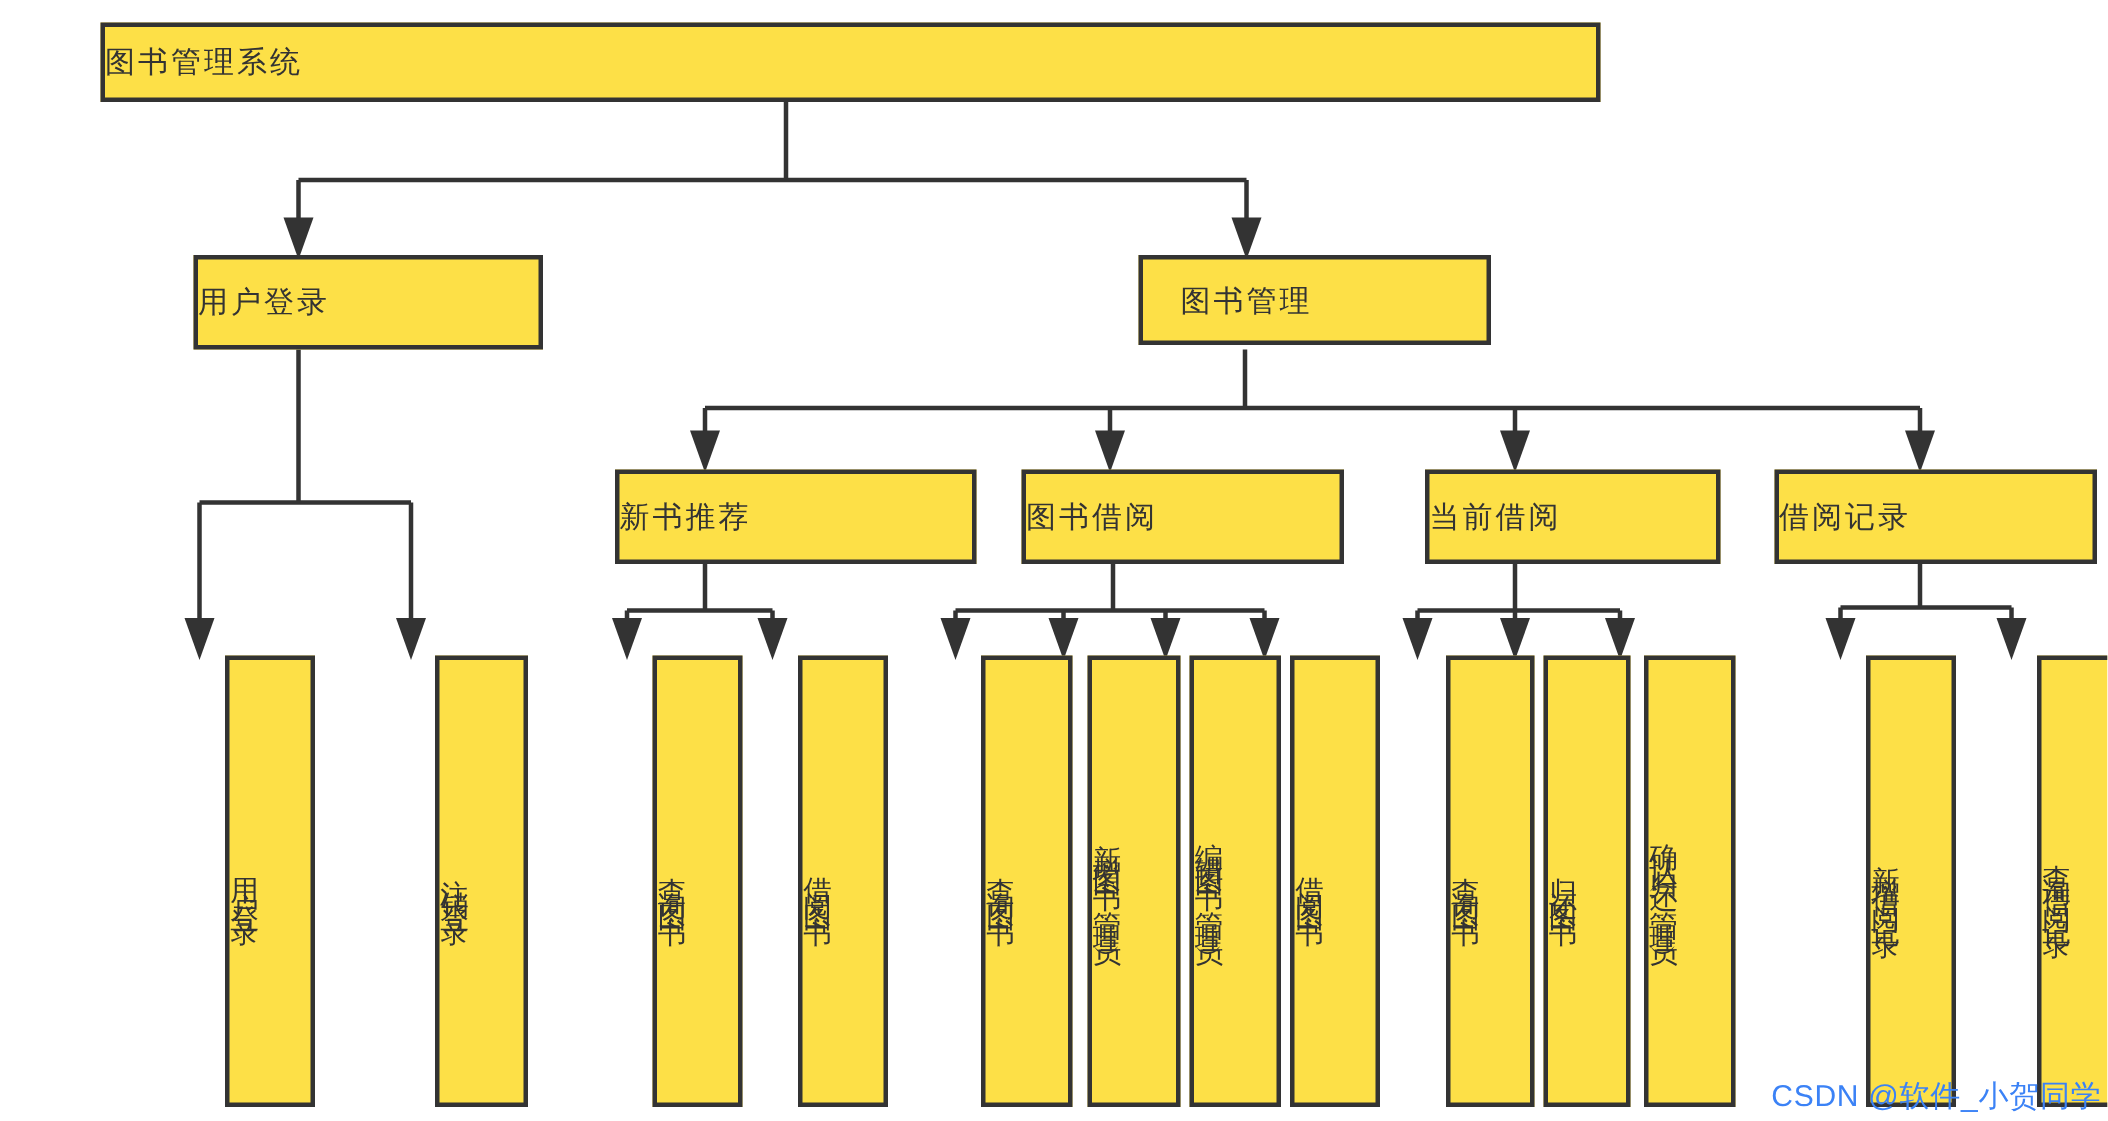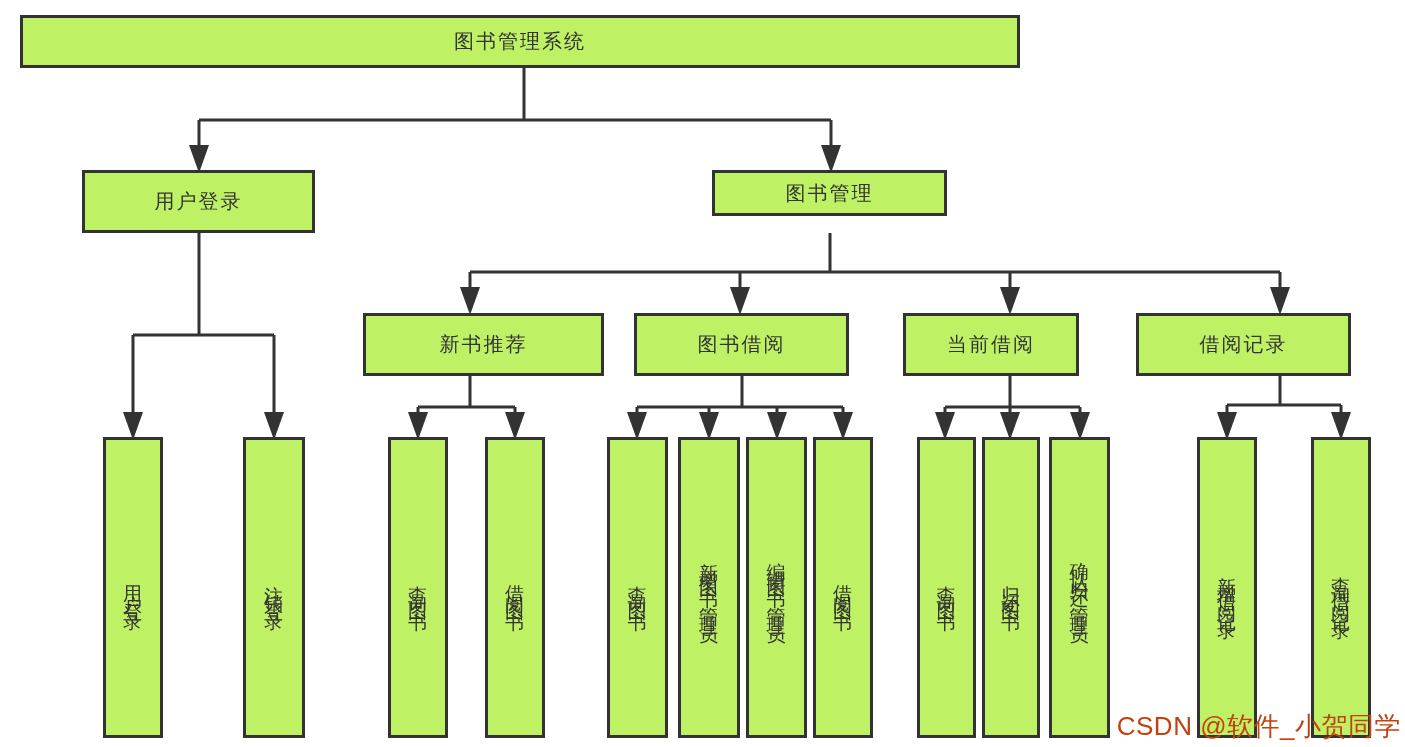--- a/index.html
+++ b/index.html
@@ -14,67 +14,68 @@
   .wires {
     position: absolute;
     left: 0; top: 0;
     width: 1405px; height: 747px;
     pointer-events: none;
   }
   .box {
     position: absolute;
     box-sizing: border-box;
     border: 3px solid #333333;
-    background: #bef264;
+    background: #fde047;
     display: flex;
     align-items: center;
-    justify-content: center;
+    justify-content: flex-start;
     color: #333333;
+    margin-left: 47px;
   }
   .hlabel {
     font-size: 20px;
     letter-spacing: 2px;
     white-space: nowrap;
   }
   .vlabel {
     writing-mode: vertical-rl;
     text-orientation: mixed;
     font-size: 19px;
     letter-spacing: 9px;
     line-height: 1;
     white-space: nowrap;
   }
   
   .n-root { left: 20px;  top: 15px;  width: 1000px; height: 53px; }
   .n-2a   { left: 82px;  top: 170px; width: 233px;  height: 63px; }
-  .n-2b   { left: 712px; top: 170px; width: 235px;  height: 46px; }
+  .n-2b   { left: 712px; top: 170px; width: 235px;  height: 60px; padding-left: 25px; }
   .n-3a   { left: 363px; top: 313px; width: 241px;  height: 63px; }
   .n-3b   { left: 634px; top: 313px; width: 215px;  height: 63px; font-family: Liberation Mono, monospace; }
-  .n-3c   { left: 903px; top: 313px; width: 176px;  height: 63px; }
+  .n-3c   { left: 903px; top: 313px; width: 197px;  height: 63px; }
   .n-3d   { left: 1136px;top: 313px; width: 215px;  height: 63px; }
   .leaf   { top: 437px; height: 301px; }
   .l1  { left: 103px;  width: 60px; }
   .l2  { left: 243px;  width: 62px; }
   .l3  { left: 388px;  width: 60px; }
   .l4  { left: 485px;  width: 60px; }
   .l5  { left: 607px;  width: 61px; }
   .l6  { left: 678px;  width: 62px; }
   .l7  { left: 746px;  width: 61px; }
   .l8  { left: 813px;  width: 60px; }
   .l9  { left: 917px;  width: 59px; }
   .l10 { left: 982px;  width: 58px; }
   .l11 { left: 1049px; width: 61px; }
   .l12 { left: 1197px; width: 60px; }
   .l13 { left: 1311px; width: 60px; }
   .watermark {
     position: absolute;
     right: 4px;
     bottom: 3px;
-    font-size: 26px;
-    color: #c2410c;
+    font-size: 20px;
+    color: #3b82f6;
     letter-spacing: 0.5px;
     z-index: 10;
     white-space: nowrap;
     text-align: center;
   }
 </style>
 </head>
 <body>
 
 <div class="canvas">

